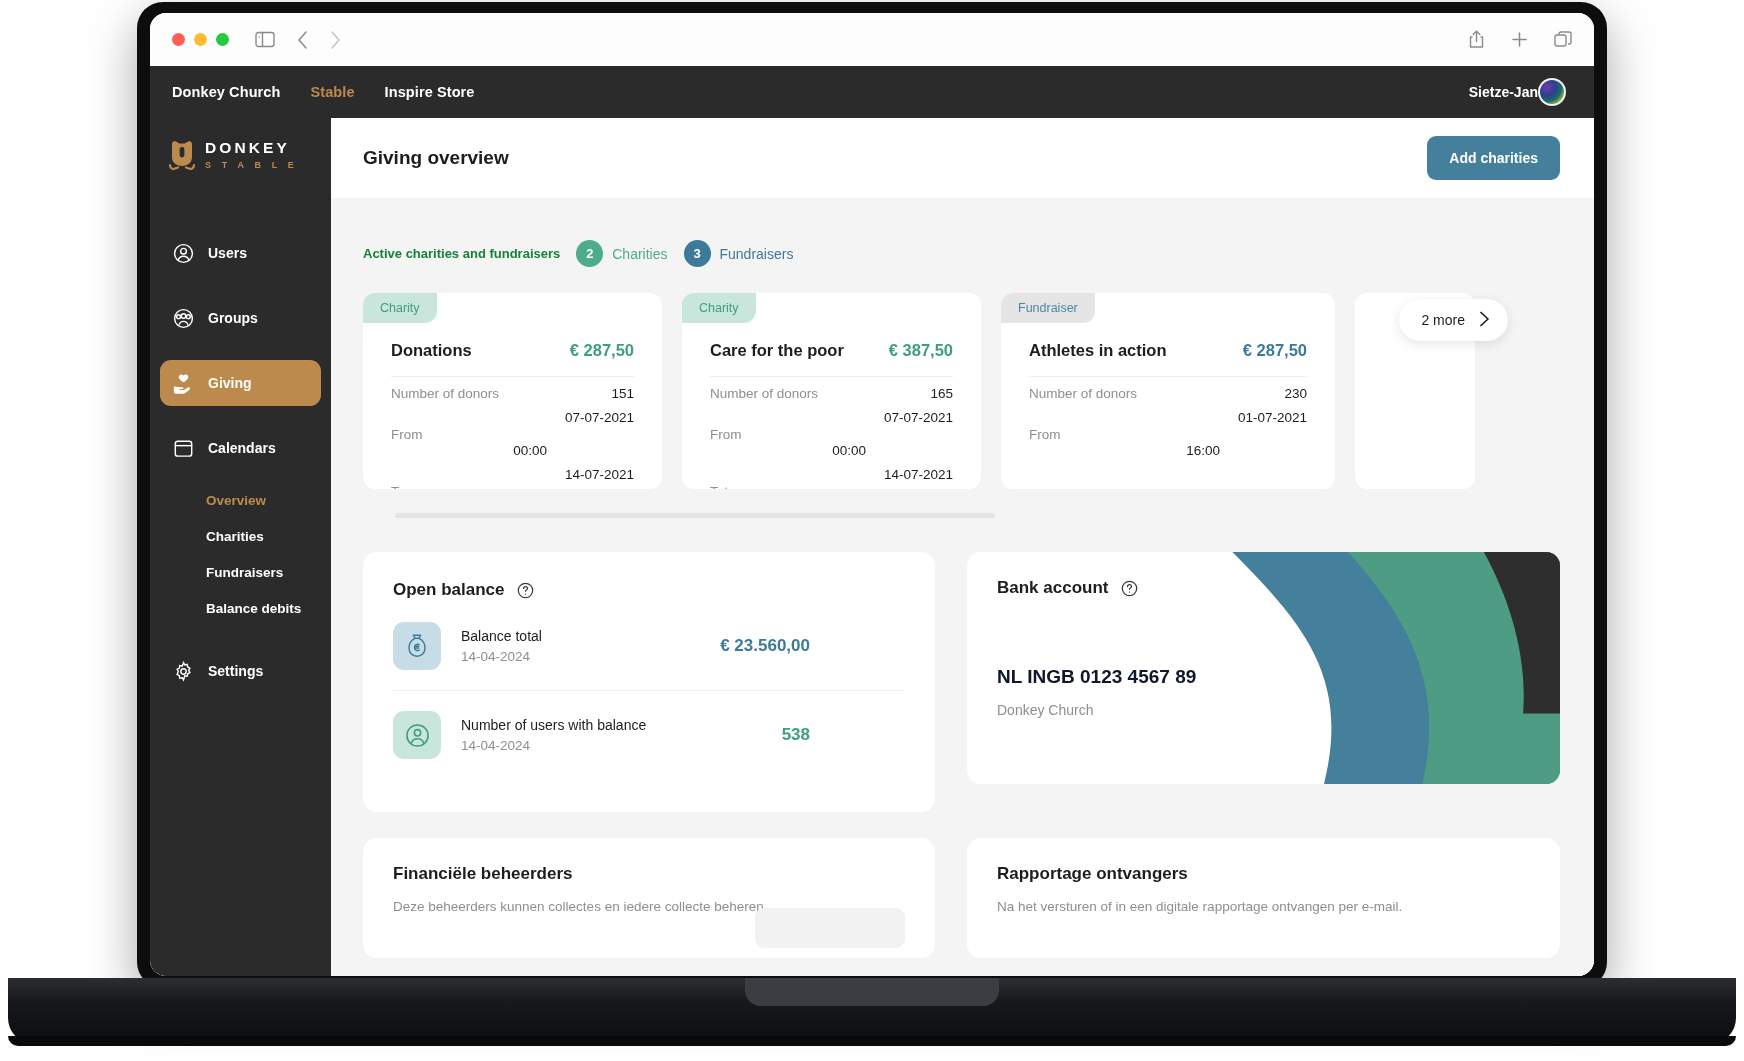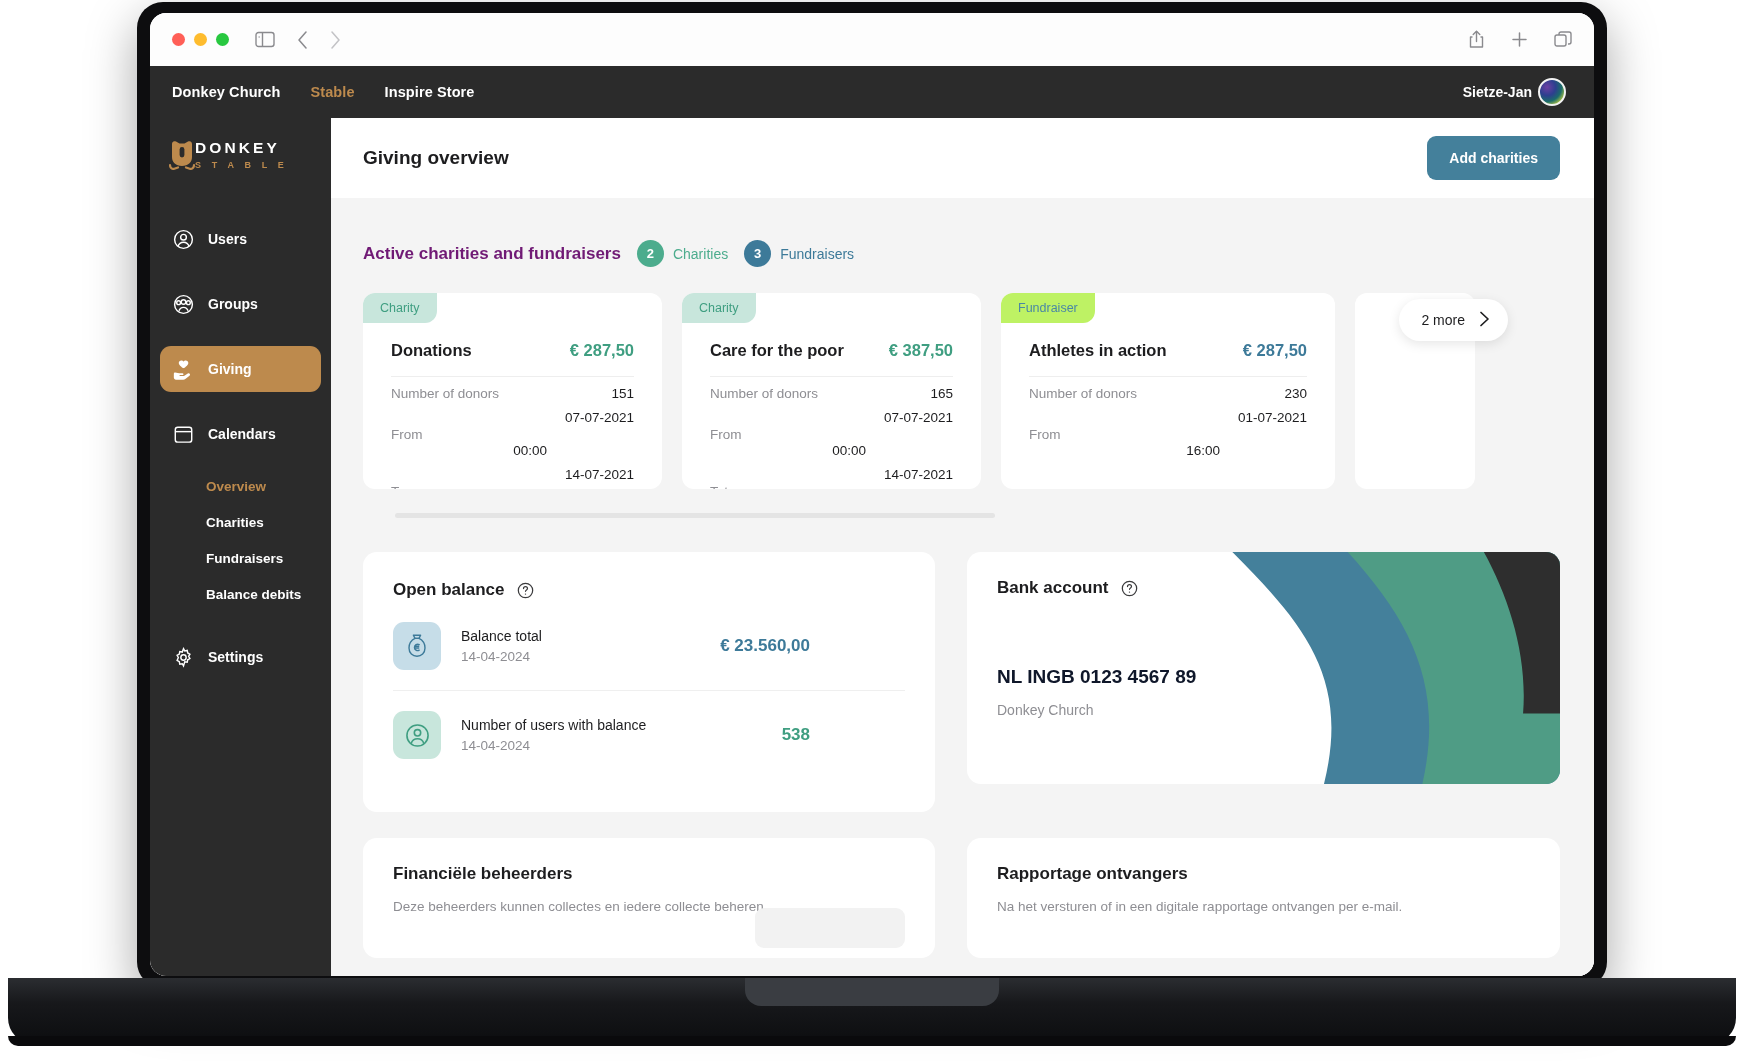--- a/index.html
+++ b/index.html
@@ -81,39 +81,39 @@
     display: flex;
     align-items: center;
     padding: 0 28px 0 22px;
   }
   .topbar-links { display: flex; align-items: center; gap: 30px; }
   .topbar-link {
     font-size: 14.5px; font-weight: 700; color: #ffffff; letter-spacing: .1px;
     cursor: pointer;
   }
   .topbar-link.accent { color: #bd8a4d; }
-  .topbar-user { margin-left: auto; display: flex; align-items: center; gap: 6px; cursor: pointer; }
+  .topbar-user { margin-left: auto; display: flex; align-items: center; gap: 0; cursor: pointer; }
   .topbar-user-name { font-size: 14px; font-weight: 600; color: #fff; }
   .avatar {
     width: 28px; height: 28px; border-radius: 50%;
     background: radial-gradient(circle at 30% 30%, #6d3fa3 0%, #2d3f8f 35%, #1b6b6b 60%, #c8d23b 85%, #e04b3a 100%);
     border: 2px solid #f2f2f2;
   }
 
   
   .body-split { display: flex; height: 858px; }
 
   
   .sidebar {
     width: 181px;
     background: #2b2b2b;
     flex: 0 0 181px;
     padding-top: 22px;
   }
-  .brand { display: flex; align-items: center; padding: 0 0 0 19px; margin-bottom: 46px; }
+  .brand { display: flex; align-items: center; gap: 10px; padding: 0 0 0 19px; margin-bottom: 60px; }
   .brand-mark { width: 26px; height: 30px; position: relative; }
   .brand-text { line-height: 1; }
   .brand-title { font-size: 15.5px; font-weight: 800; color: #fff; letter-spacing: 3.1px; }
   .brand-sub { font-size: 9px; font-weight: 600; color: #bd8a4d; letter-spacing: 4.1px; margin-top: 5px; }
 
   .nav { padding: 0 10px; }
   .nav-item {
     display: flex; align-items: center; gap: 14px;
     height: 46px; padding: 0 12px;
     border-radius: 11px;
@@ -148,21 +148,21 @@
     font-size: 14px; font-weight: 700;
     border: none; border-radius: 9px;
     padding: 14px 22px;
     cursor: pointer;
   }
 
   .section-head {
     display: flex; align-items: center; gap: 16px;
     padding: 42px 0 0 32px;
   }
-  .section-title { font-size: 17px; font-weight: 700; color: #701a75; }
+  .section-title { font-size: 13px; font-weight: 700; color: #15803d; }
   .pill { display: flex; align-items: center; gap: 9px; cursor: pointer; }
   .pill-badge {
     width: 27px; height: 27px; border-radius: 50%;
     display:flex; align-items:center; justify-content:center;
     font-size: 13px; font-weight: 600; color: #fff;
   }
   .pill-badge.green { background: #4cac8d; }
   .pill-badge.blue  { background: #3d7a99; }
   .pill-label { font-size: 14px; font-weight: 500; }
   .pill-label.green { color: #4cac8d; }
@@ -184,21 +184,21 @@
     overflow: hidden;
   }
   .ccard.wide { flex: 0 0 334px; }
   .ctag {
     display: inline-block;
     font-size: 12.5px; font-weight: 500;
     padding: 8px 17px;
     border-radius: 0 0 12px 0;
   }
   .ctag.charity { background: #c8e6dc; color: #3f9e81; }
-  .ctag.fundraiser { background: #bef264; color: #4a87a5; }
+  .ctag.fundraiser { background: #e5e5e5; color: #4a87a5; }
   .ccard-body { padding: 0 28px; }
   .ccard-titlerow {
     display: flex; align-items: flex-end; justify-content: space-between;
     padding: 18px 0 16px 0;
     border-bottom: 1px solid #eeeeee;
   }
   .ccard-name { font-size: 16.5px; font-weight: 700; color: #1d1d1f; }
   .ccard-amount { font-size: 16.5px; font-weight: 600; }
   .ccard-amount.green { color: #3f9e81; }
   .ccard-amount.blue { color: #3d7a99; }

